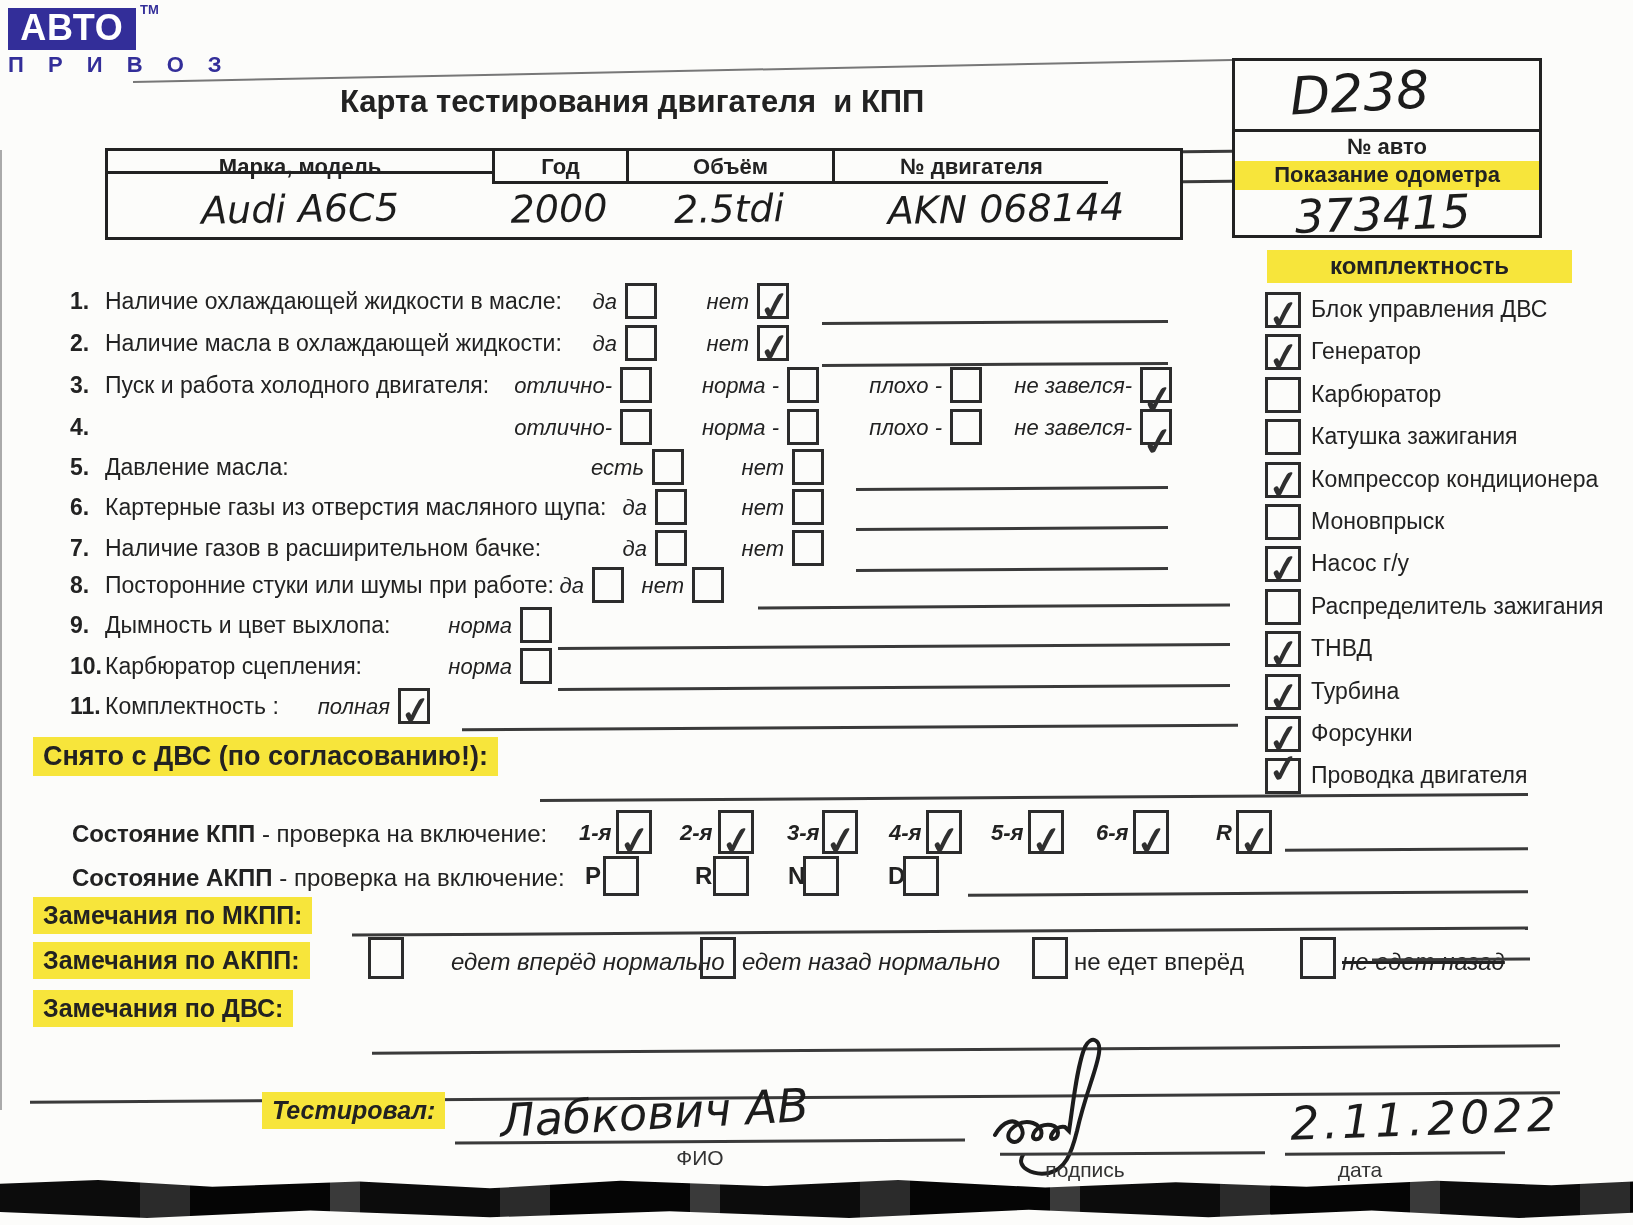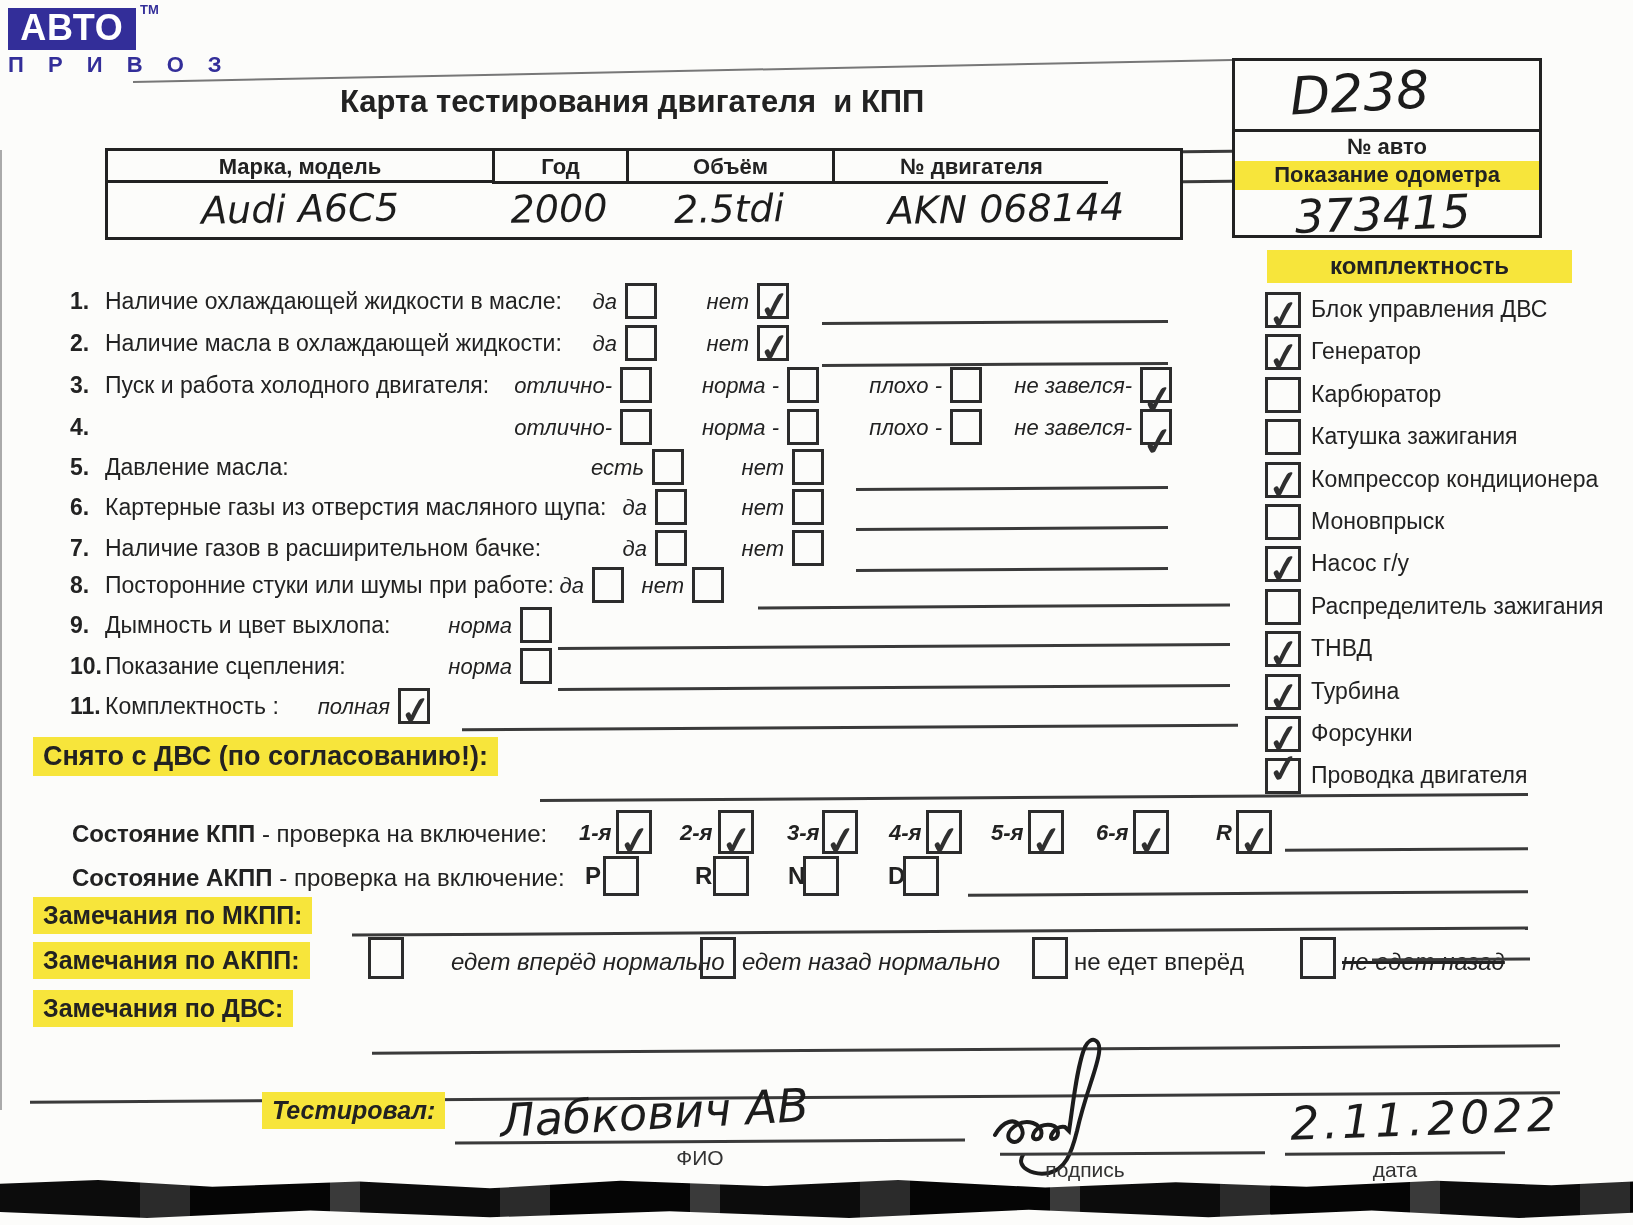--- a/index.html
+++ b/index.html
@@ -42,21 +42,21 @@
   <div class="abs" style="left:1232px;top:58px;width:310px;height:180px;border:3px solid #222;box-sizing:border-box;">
     <div class="hw" style="position:absolute;left:55px;top:2px;font-size:52px;transform:rotate(-3deg);">D238</div>
     <div style="position:absolute;left:0;top:68px;width:100%;height:32px;border-top:3px solid #222;box-sizing:border-box;text-align:center;font-weight:bold;font-size:22px;line-height:30px;">№ авто</div>
     <div class="ylw" style="position:absolute;left:0;top:100px;width:100%;height:29px;text-align:center;font-weight:bold;font-size:22px;line-height:28px;">Показание одометра</div>
     <div class="hw" style="position:absolute;left:60px;top:126px;font-size:46px;transform:rotate(-2deg);">373415</div>
   </div>
   <div class="hline" style="left:1183px;top:150px;width:49px;"></div>
   <div class="hline" style="left:1183px;top:180px;width:49px;"></div>
 
   <div class="abs" style="left:105px;top:148px;width:1078px;height:92px;border:3px solid #222;box-sizing:border-box;">
-      <div style="position: absolute; left: 0px; top: 0px; width: 384px; height: 32px; border-bottom: 3px solid rgb(34, 34, 34); box-sizing: border-box; text-align: center; font-weight: bold; font-size: 22px; line-height: 31px;">Марка, модель</div>
+      <div style="position: absolute; left: 0px; top: 0px; width: 384px; height: 23px; border-bottom: 3px solid rgb(34, 34, 34); box-sizing: border-box; text-align: center; font-weight: bold; font-size: 22px; line-height: 31px;">Марка, модель</div>
       <div class="hw" style="position: absolute; left: 0px; top: 36px; width: 384px; text-align: center; font-size: 38px; transform: rotate(-1deg);">Audi A6C5</div>
       <div style="position: absolute; left: 384px; top: 0px; width: 134px; height: 33px; border-bottom: 3px solid rgb(34, 34, 34); border-left: 3px solid rgb(34, 34, 34); box-sizing: border-box; text-align: center; font-weight: bold; font-size: 22px; line-height: 31px;">Год</div>
       <div class="hw" style="position: absolute; left: 384px; top: 36px; width: 134px; text-align: center; font-size: 38px; transform: rotate(-1deg);">2000</div>
       <div style="position: absolute; left: 518px; top: 0px; width: 206px; height: 33px; border-bottom: 3px solid rgb(34, 34, 34); border-left: 3px solid rgb(34, 34, 34); box-sizing: border-box; text-align: center; font-weight: bold; font-size: 22px; line-height: 31px;">Объём</div>
       <div class="hw" style="position: absolute; left: 518px; top: 36px; width: 206px; text-align: center; font-size: 38px; transform: rotate(-1deg);">2.5tdi</div>
       <div style="position: absolute; left: 724px; top: 0px; width: 276px; height: 33px; border-bottom: 3px solid rgb(34, 34, 34); border-left: 3px solid rgb(34, 34, 34); box-sizing: border-box; text-align: center; font-weight: bold; font-size: 22px; line-height: 31px;">№ двигателя</div>
       <div class="hw" style="position: absolute; left: 724px; top: 36px; width: 348px; text-align: center; font-size: 38px; transform: rotate(-1deg);">AKN 068144</div>
     </div>
 
   <div class="abs" style="left:0;top:0;">
@@ -143,21 +143,21 @@
       </div>
       <div style="position: absolute; left: 0px; top: 607px; width: 1633px; height: 40px;">
         <div class="itemnum" style="left: 70px; top: 5px;">9.</div>
         <div class="itemlabel" style="left: 105px; top: 5px;">Дымность и цвет выхлопа:</div>
         <div class="optlabel" style="left: 254px; top: 6px; width: 258px;">норма</div>
         <div class="cb" style="left: 520px; top: 0px;"></div>
         <div class="hline" style="left: 558px; top: 38px; width: 672px;"></div>
       </div>
       <div style="position: absolute; left: 0px; top: 648px; width: 1633px; height: 40px;">
         <div class="itemnum" style="left: 70px; top: 5px;">10.</div>
-        <div class="itemlabel" style="left: 105px; top: 5px;">Показание сцепления:</div>
+        <div class="itemlabel" style="left: 105px; top: 5px;">Карбюратор сцепления:</div>
         <div class="optlabel" style="left: 254px; top: 6px; width: 258px;">норма</div>
         <div class="cb" style="left: 520px; top: 0px;"></div>
         <div class="hline" style="left: 558px; top: 38px; width: 672px;"></div>
       </div>
       <div style="position: absolute; left: 0px; top: 688px; width: 1633px; height: 40px;">
         <div class="itemnum" style="left: 70px; top: 5px;">11.</div>
         <div class="itemlabel" style="left: 105px; top: 5px;">Комплектность :</div>
         <div class="optlabel" style="left: 132px; top: 6px; width: 258px;">полная</div>
         <div class="cb" style="left: 398px; top: 0px;"></div>
         <div class="tick" style="left: 400px; top: 4px;">✓</div>
@@ -293,18 +293,18 @@
   <div class="caption" style="left:620px;top:1146px;">ФИО</div>
 
   <svg class="abs" style="left:985px;top:1035px;" width="190" height="145" viewBox="0 0 190 145">
     <path d="M10,100 C18,86 30,82 36,92 C42,102 30,112 24,104 C20,96 34,84 48,88 C60,92 58,106 50,104 C44,102 52,88 66,90 C76,92 74,104 68,104 C62,104 70,90 80,92 L84,96 C88,70 92,30 100,12 C106,0 116,4 114,18 C112,34 100,60 92,96 C86,120 80,134 64,138 C48,141 30,132 38,120" fill="none" stroke="#1c1c1c" stroke-width="4" stroke-linecap="round"></path>
   </svg>
   <div class="hline" style="left:1000px;top:1152px;width:265px;"></div>
   <div class="caption" style="left:1005px;top:1158px;">подпись</div>
 
   <div class="hw" style="position:absolute;left:1290px;top:1092px;font-size:46px;letter-spacing:4px;transform:rotate(-2deg);">2.11.2022</div>
   <div class="hline" style="left:1285px;top:1152px;width:220px;"></div>
-  <div class="caption" style="left:1315px;top:1158px;">дата</div>
+  <div class="caption" style="left:1280px;top:1158px;">дата</div>
 
   <div class="abs" style="left:0;top:1180px;width:1633px;height:38px;
        background:repeating-linear-gradient(90deg,#0c0c0c 0 140px,#2b2b2b 140px 190px,#050505 190px 330px,#3a3a3a 330px 360px);
        clip-path:polygon(0 10%,6% 0,13% 18%,22% 4%,30% 22%,38% 2%,47% 16%,55% 0,64% 20%,72% 6%,80% 18%,88% 2%,95% 14%,100% 4%,100% 86%,93% 100%,84% 80%,74% 98%,63% 78%,52% 100%,41% 82%,30% 98%,19% 80%,9% 100%,0 84%);"></div>
 </div>
 
 </body></html>

